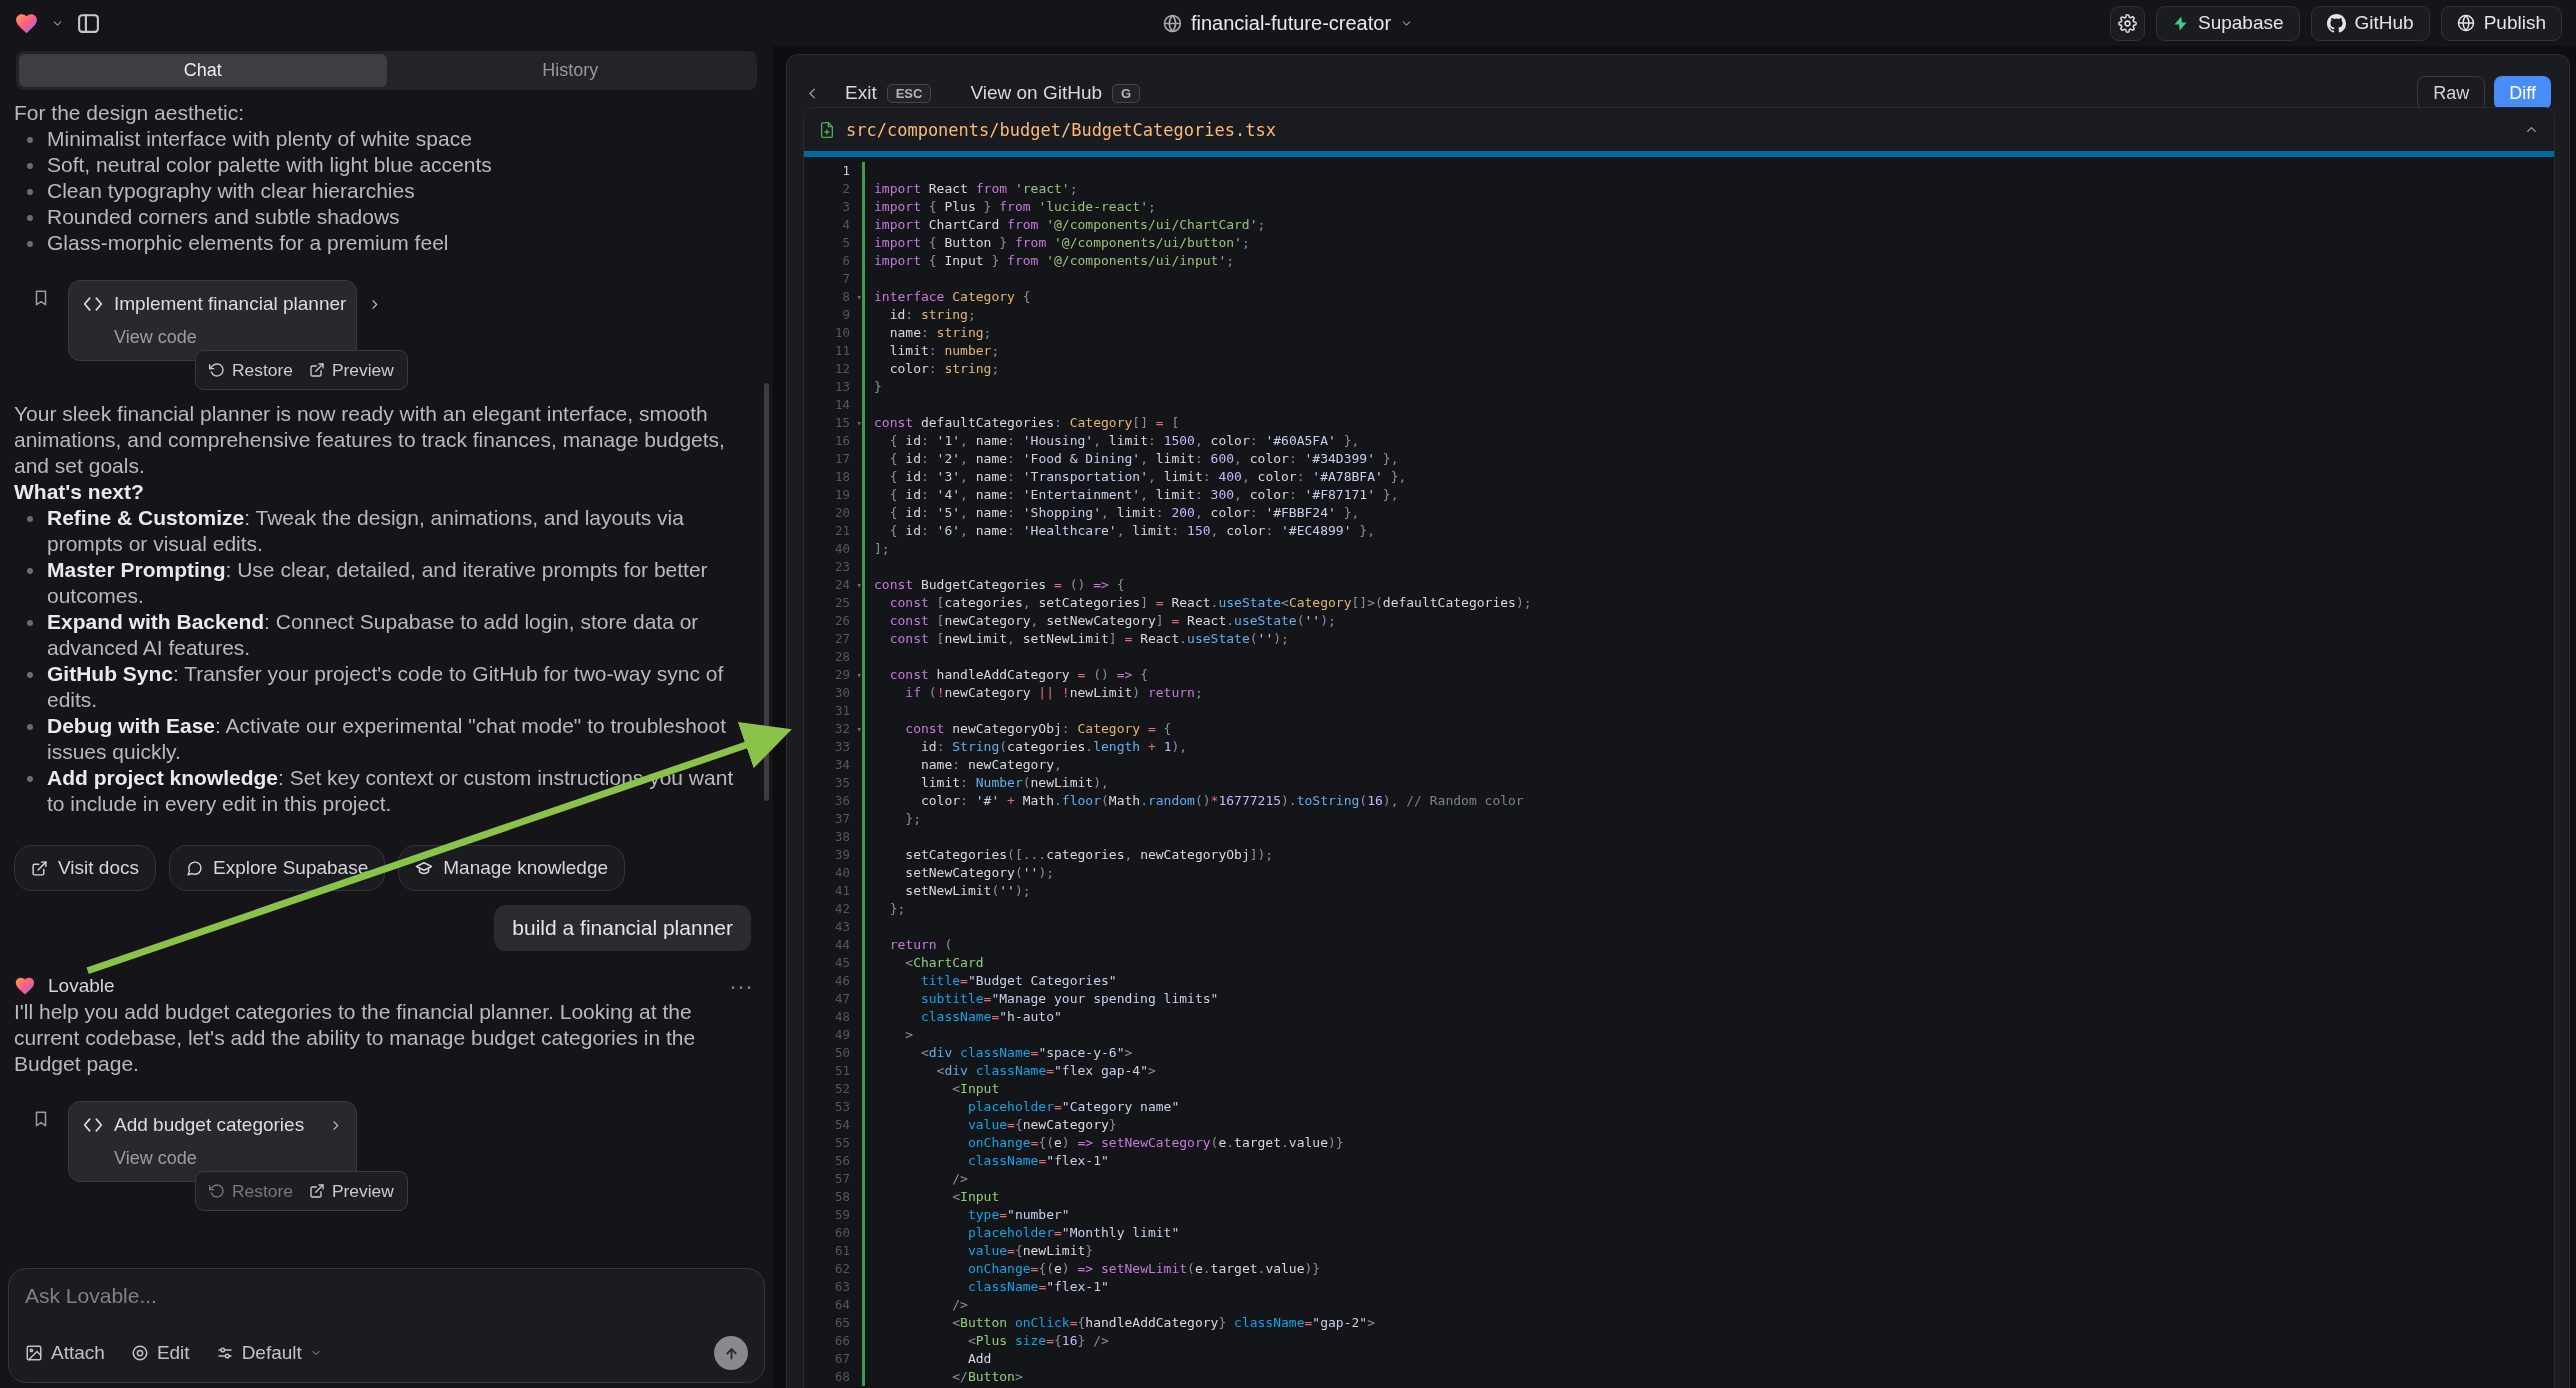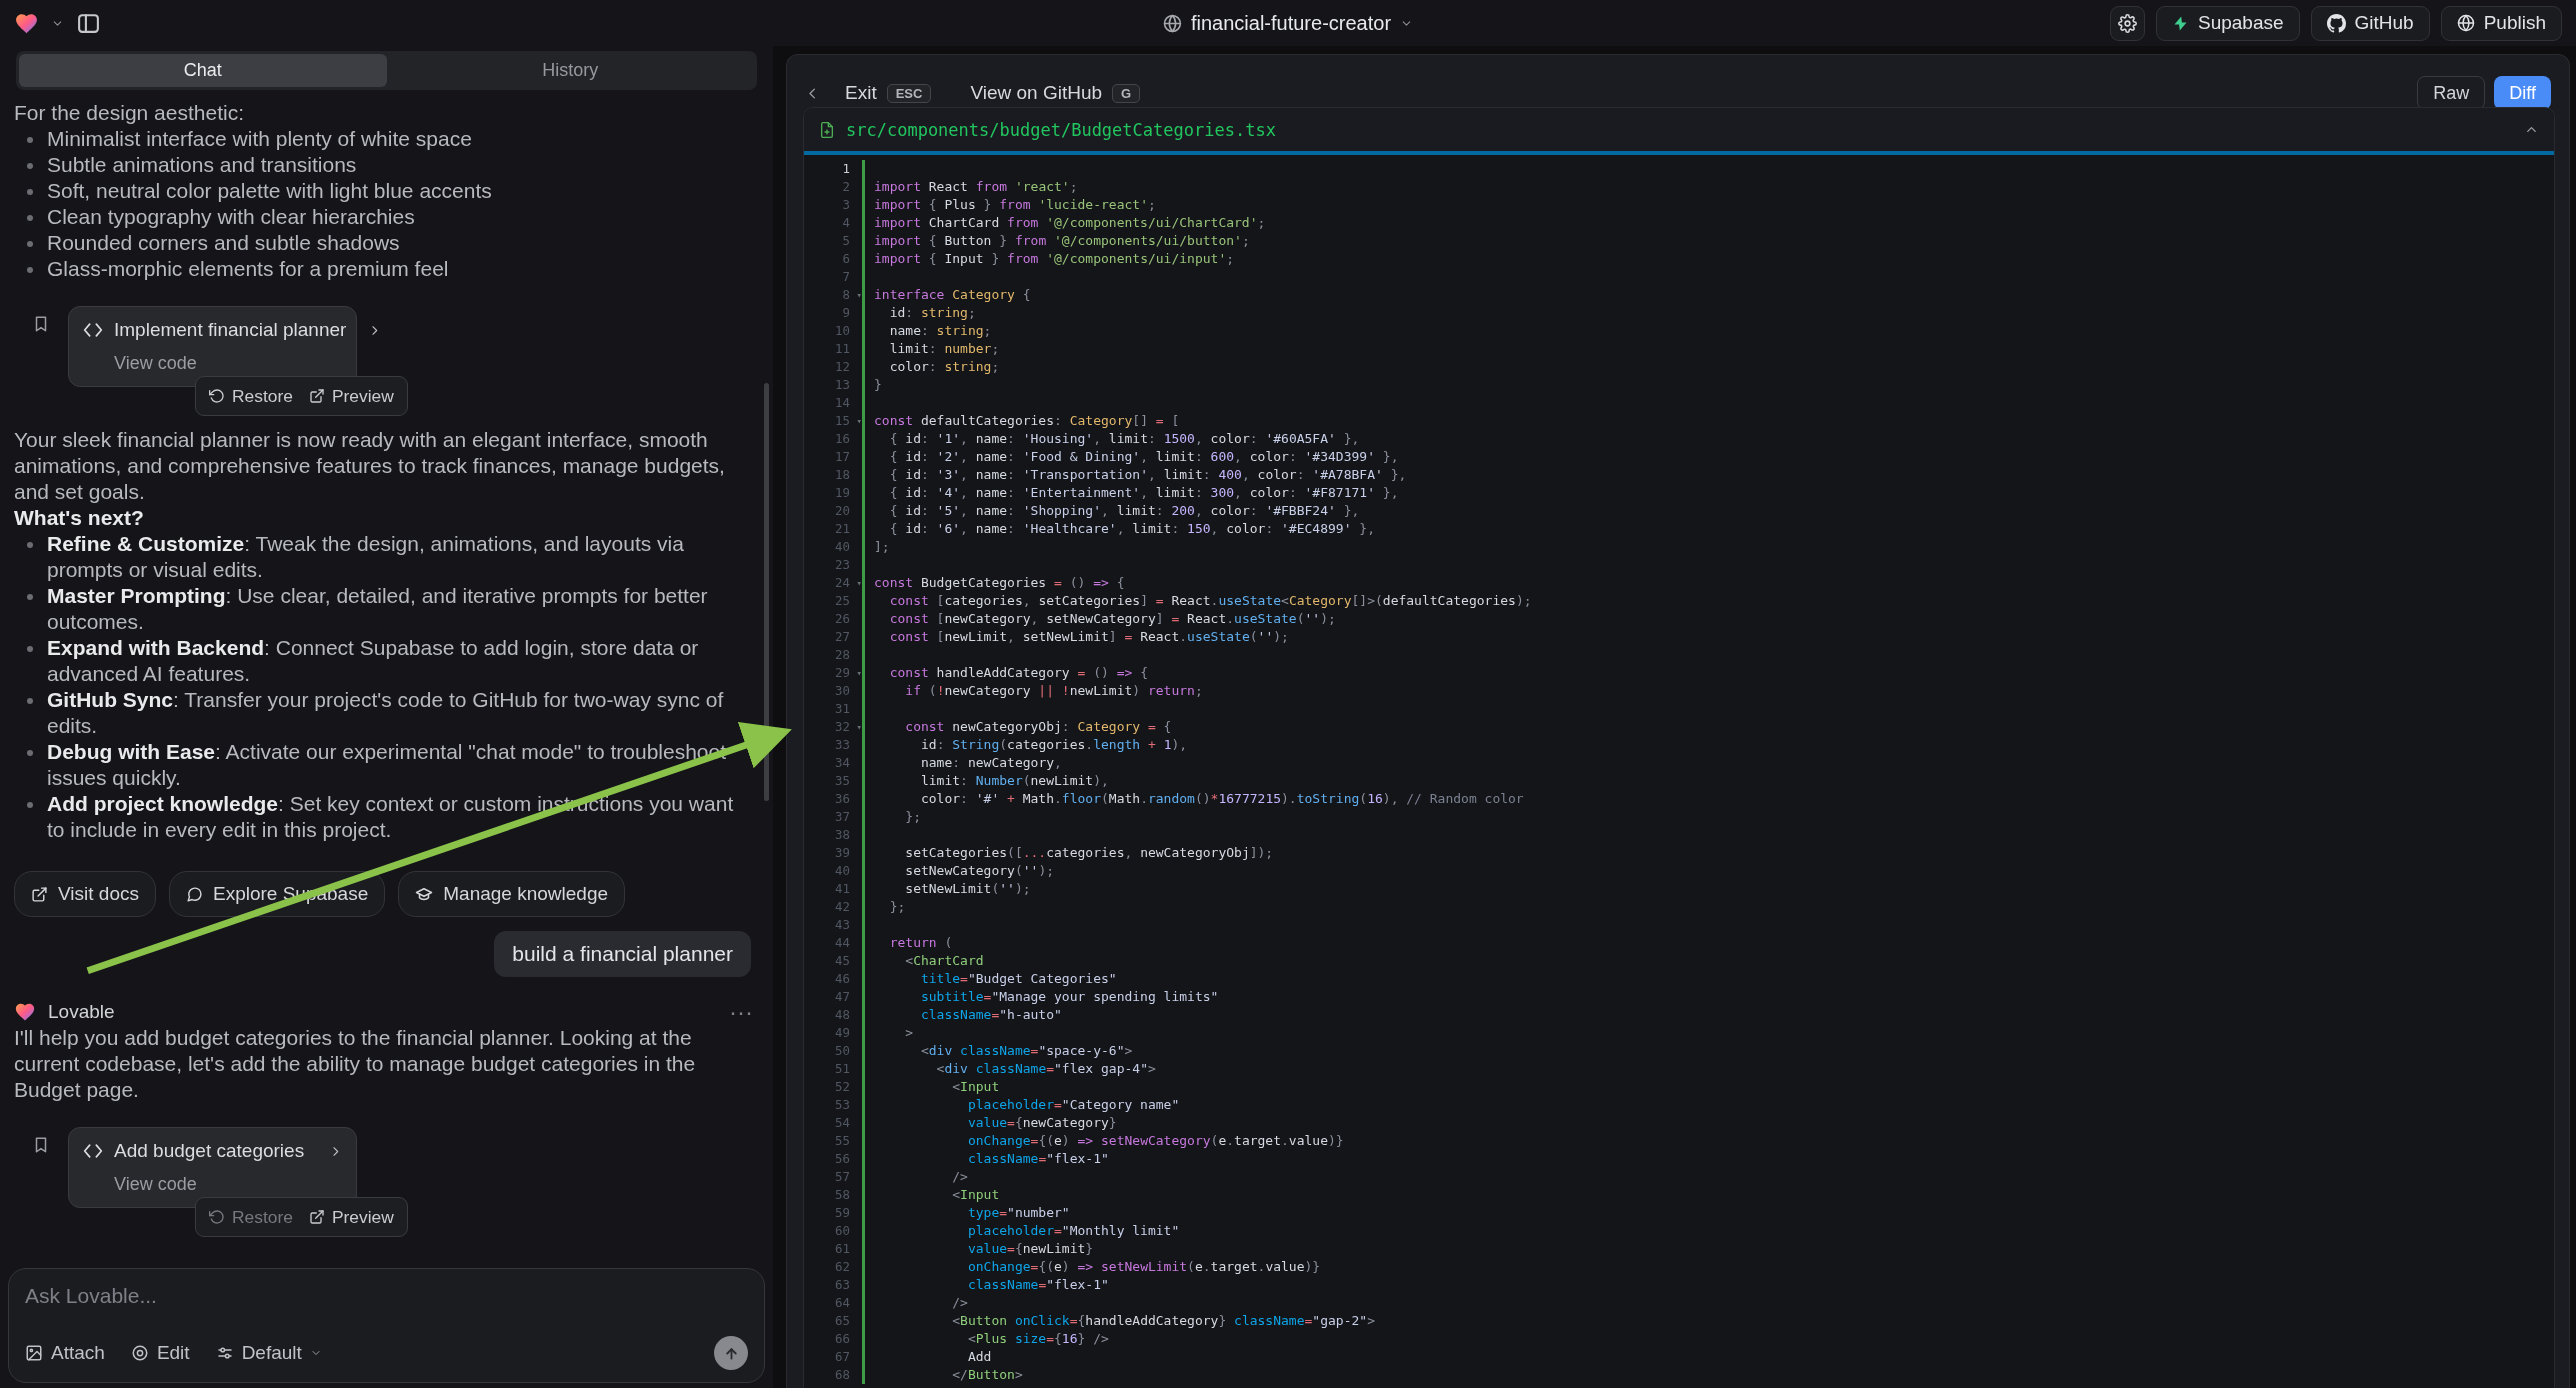--- a/index.html
+++ b/index.html
@@ -55,21 +55,21 @@
 
   
   .codewrap{position:absolute;left:786px;top:54px;width:1782px;bottom:0;background:#1b1c21;border:1px solid #2a2b30;border-bottom:none;border-radius:12px 12px 0 0;overflow:hidden}
   .ctoolbar{height:46px;display:flex;align-items:center;padding:15px 18px;gap:25px;color:#d8d9dc;font-size:19px}
   .ct-item{display:flex;align-items:center;gap:10px;cursor:pointer}
   kbd{border:1px solid #44454b;border-radius:5px;padding:1px 8px;font-size:13px;color:#b4b6bb;background:#232428;font-family:"Liberation Sans",sans-serif;font-weight:bold}
   .ct-right{margin-left:auto;display:flex;gap:9px}
   .btn-raw{height:34px;padding:0 15px;border:1px solid #3a3b40;border-radius:8px;background:transparent;color:#d4d5d8;font-size:18px;display:flex;align-items:center;cursor:pointer}
   .btn-diff{height:34px;padding:0 15px;border:none;border-radius:8px;background:#4a8cf7;color:#fff;font-size:18px;display:flex;align-items:center;cursor:pointer}
   .filecard{position:absolute;left:16px;right:14px;top:52px;bottom:0;background:#141519;border:1px solid #2a2b30;border-bottom:none;border-radius:10px 10px 0 0;display:flex;flex-direction:column;overflow:hidden}
-  .fhead{height:43px;flex:0 0 auto;display:flex;align-items:center;padding:0 15px;gap:11px;border-bottom:4px solid #0369a1;background:#191b20;font-family:"DejaVu Sans Mono",monospace;font-size:17px;color:#22c55e}
+  .fhead{height:43px;flex:0 0 auto;display:flex;align-items:center;padding:0 15px;gap:11px;border-bottom:6px solid #0369a1;background:#191b20;font-family:"DejaVu Sans Mono",monospace;font-size:17px;color:#fdba74}
   .fhead .grow{flex:1}
   .codebody{flex:1;overflow:hidden;padding-top:5px;font-family:"DejaVu Sans Mono",monospace;font-size:13px;line-height:18px}
   .cl{display:flex;height:18px}
   .ln{flex:0 0 46px;text-align:right;padding-right:12px;color:#515762;position:relative;font-size:12.4px}
   .ln.act{color:#c9cdd3}
   .fold{position:absolute;right:0;top:0;font-size:9px;color:#6a7079}
   .lc{white-space:pre;border-left:3px solid #3f9c46;padding-left:9px;flex:1}
   .tk-k{color:#c678dd}.tk-t{color:#e2b86b}.tk-s{color:#c8cfe8}.tk-m{color:#98c379}
   .tk-n{color:#c4b5fd}.tk-f{color:#61afef}.tk-g{color:#8fce7a}.tk-h{color:#61afef}
   .tk-a{color:#0ea5e9}.tk-o{color:#e06c75}.tk-p{color:#8a909c}.tk-v{color:#d6dae2}.tk-c{color:#7a8190}
@@ -161,21 +161,20 @@
 <aside class="chat">
   <div class="tabs">
     <div class="tab active">Chat</div>
     <div class="tab">History</div>
   </div>
 
   <div class="msgs">
     <p class="gap17">For the design aesthetic:</p>
     <ul class="blt gap17">
       <li>Minimalist interface with plenty of white space</li>
-      <li>Subtle animations and transitions</li>
       <li>Soft, neutral color palette with light blue accents</li>
       <li>Clean typography with clear hierarchies</li>
       <li>Rounded corners and subtle shadows</li>
       <li>Glass-morphic elements for a premium feel</li>
     </ul>
 
     <div class="tool-row">
       <span class="bookmark">
         <svg width="18" height="20" viewBox="0 0 24 24" class="ic" style="stroke:#9b9da2">
             <path d="M6 3h12v18l-6-4.2L6 21V3z"></path>

